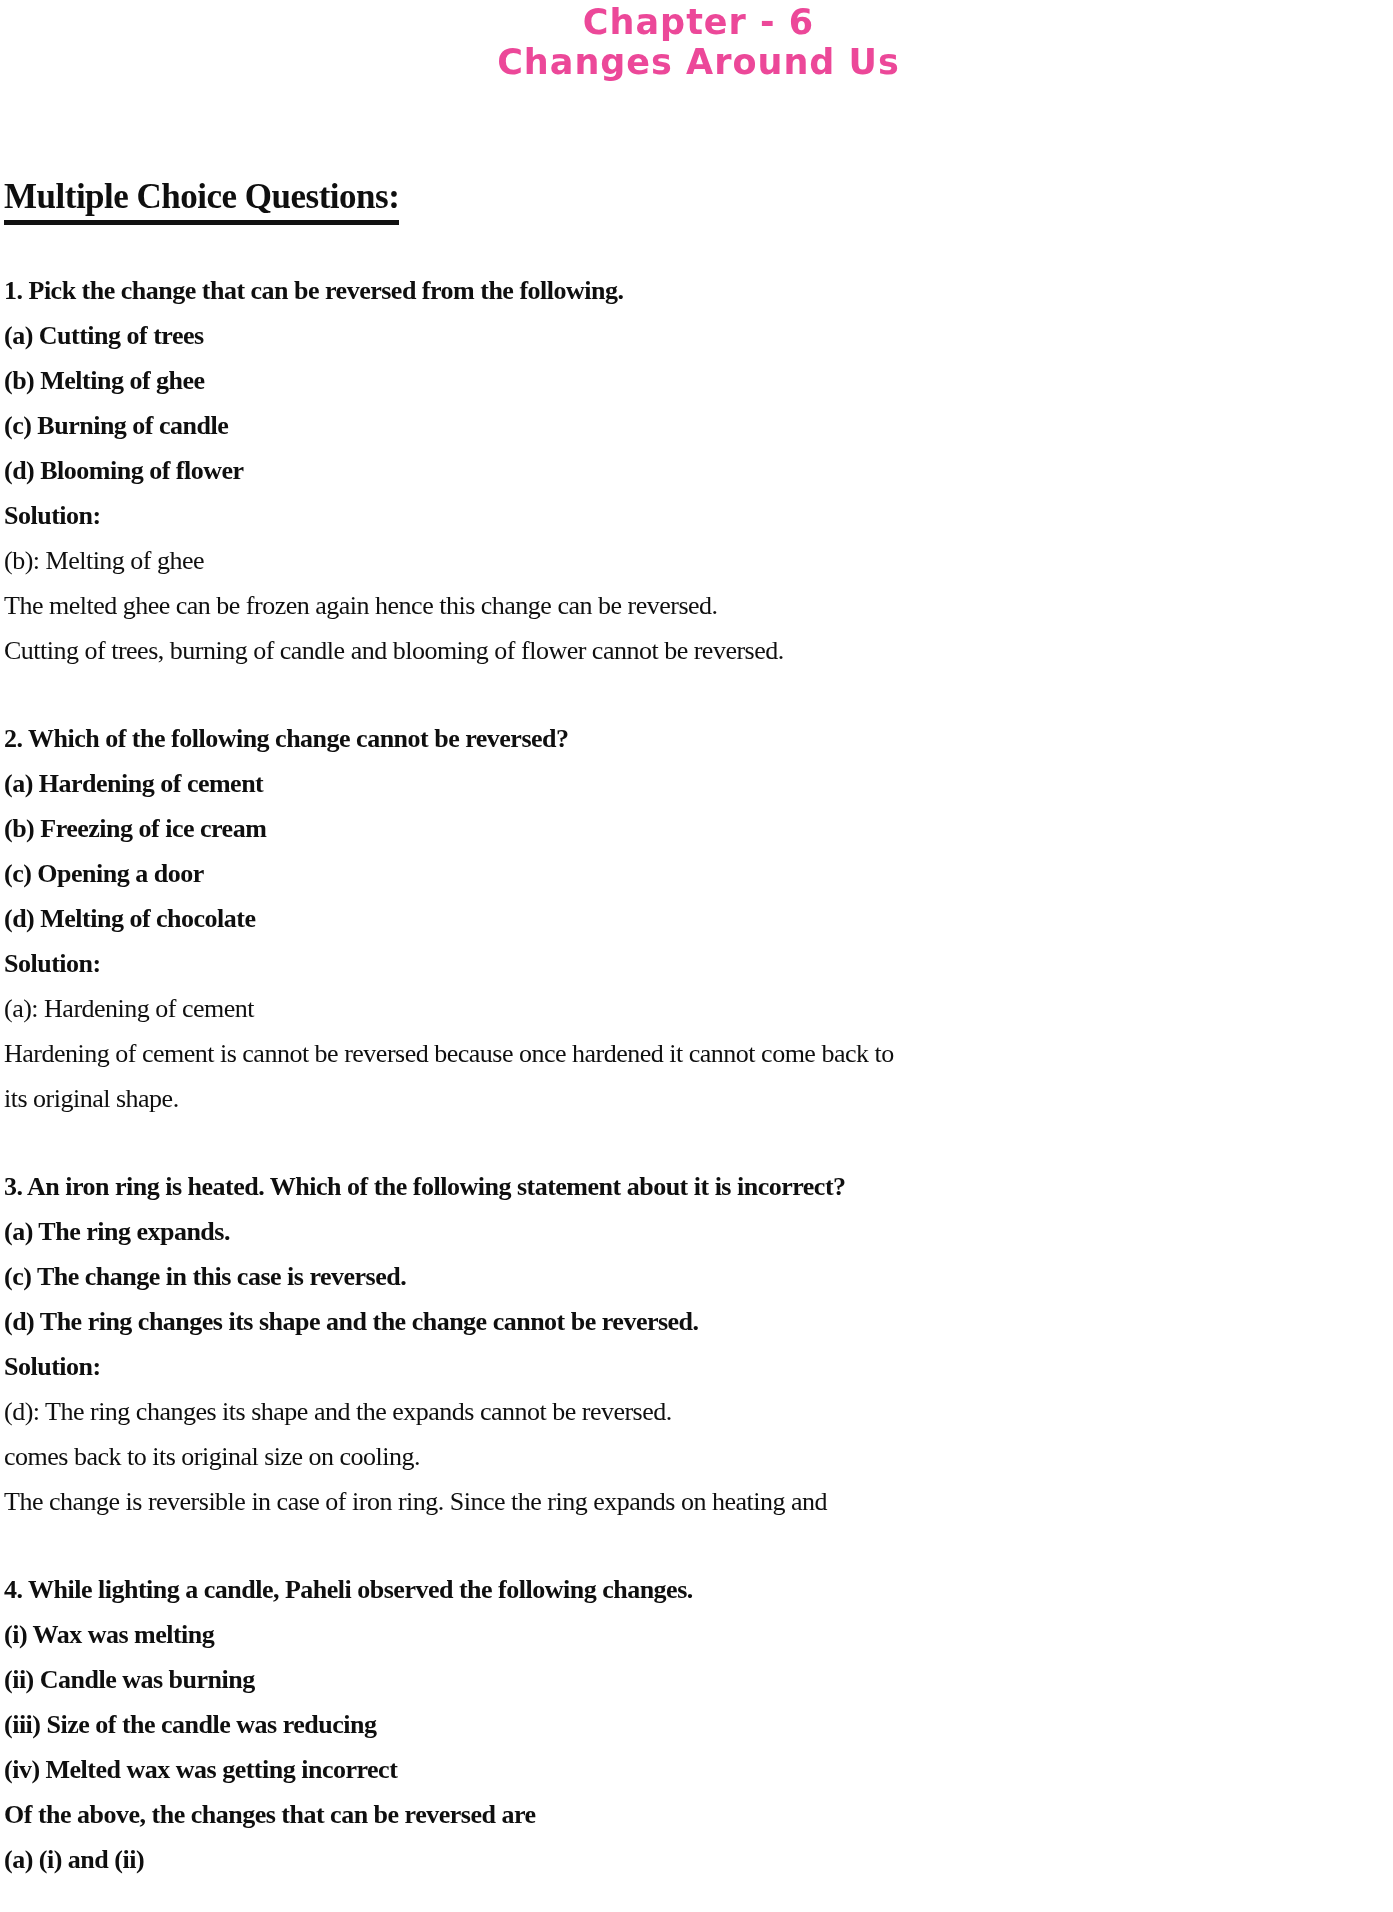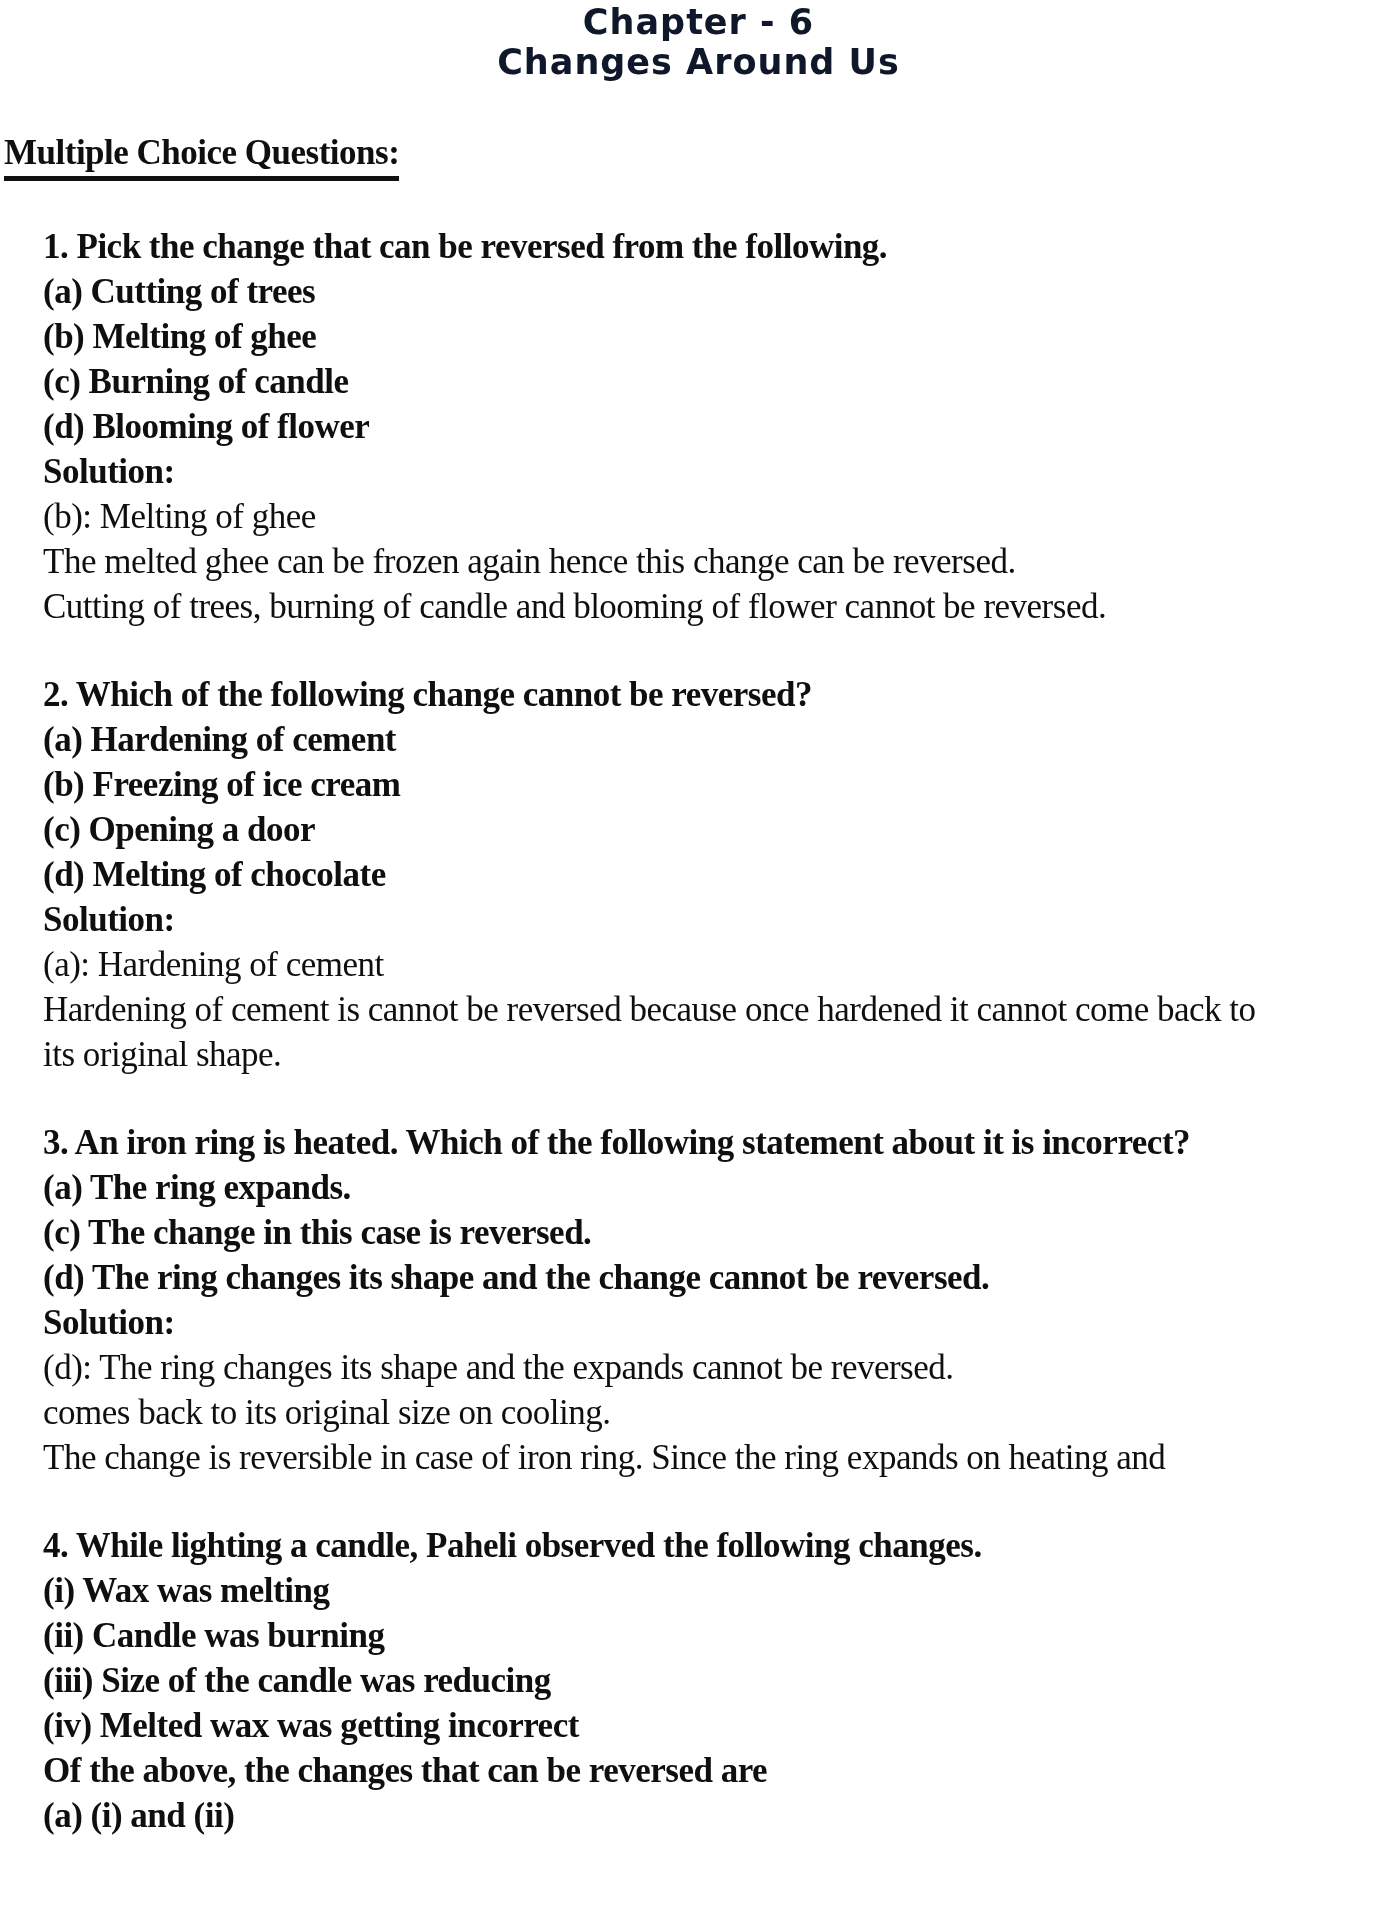--- a/index.html
+++ b/index.html
@@ -15,50 +15,49 @@
     width: 1393px;
     height: 1912px;
     padding: 2px 0 0 4px;
     box-sizing: border-box;
     overflow: hidden;
   }
   .doc-header {
     text-align: center;
     font-family: "DejaVu Sans", "Liberation Sans", sans-serif;
     font-weight: bold;
-    color: #0f172a;
+    color: #ec4899;
   }
   .doc-header .hline {
     font-size: 35px;
     line-height: 40px;
     letter-spacing: 1px;
     white-space: nowrap;
   }
   .mcq-wrap {
-    margin-top: 48px;
+    margin-top: 92px;
   }
   .mcq-heading {
     display: inline-block;
     font-weight: bold;
     font-size: 35px;
     line-height: 45px;
     letter-spacing: -0.5px;
     border-bottom: 5px solid #111111;
     padding-bottom: 1px;
     white-space: nowrap;
   }
   .question-block {
     margin-top: 43px;
   }
   .ln {
-    font-size: 35px;
+    font-size: 26px;
     line-height: 45px;
     letter-spacing: -0.5px;
     white-space: nowrap;
-    margin-left: 39px;
   }
   .b { font-weight: bold; }
 </style>
 </head>
 <body>
 
 <div class="page">
 
   <div class="doc-header">
     <div class="hline">Chapter - 6</div>

